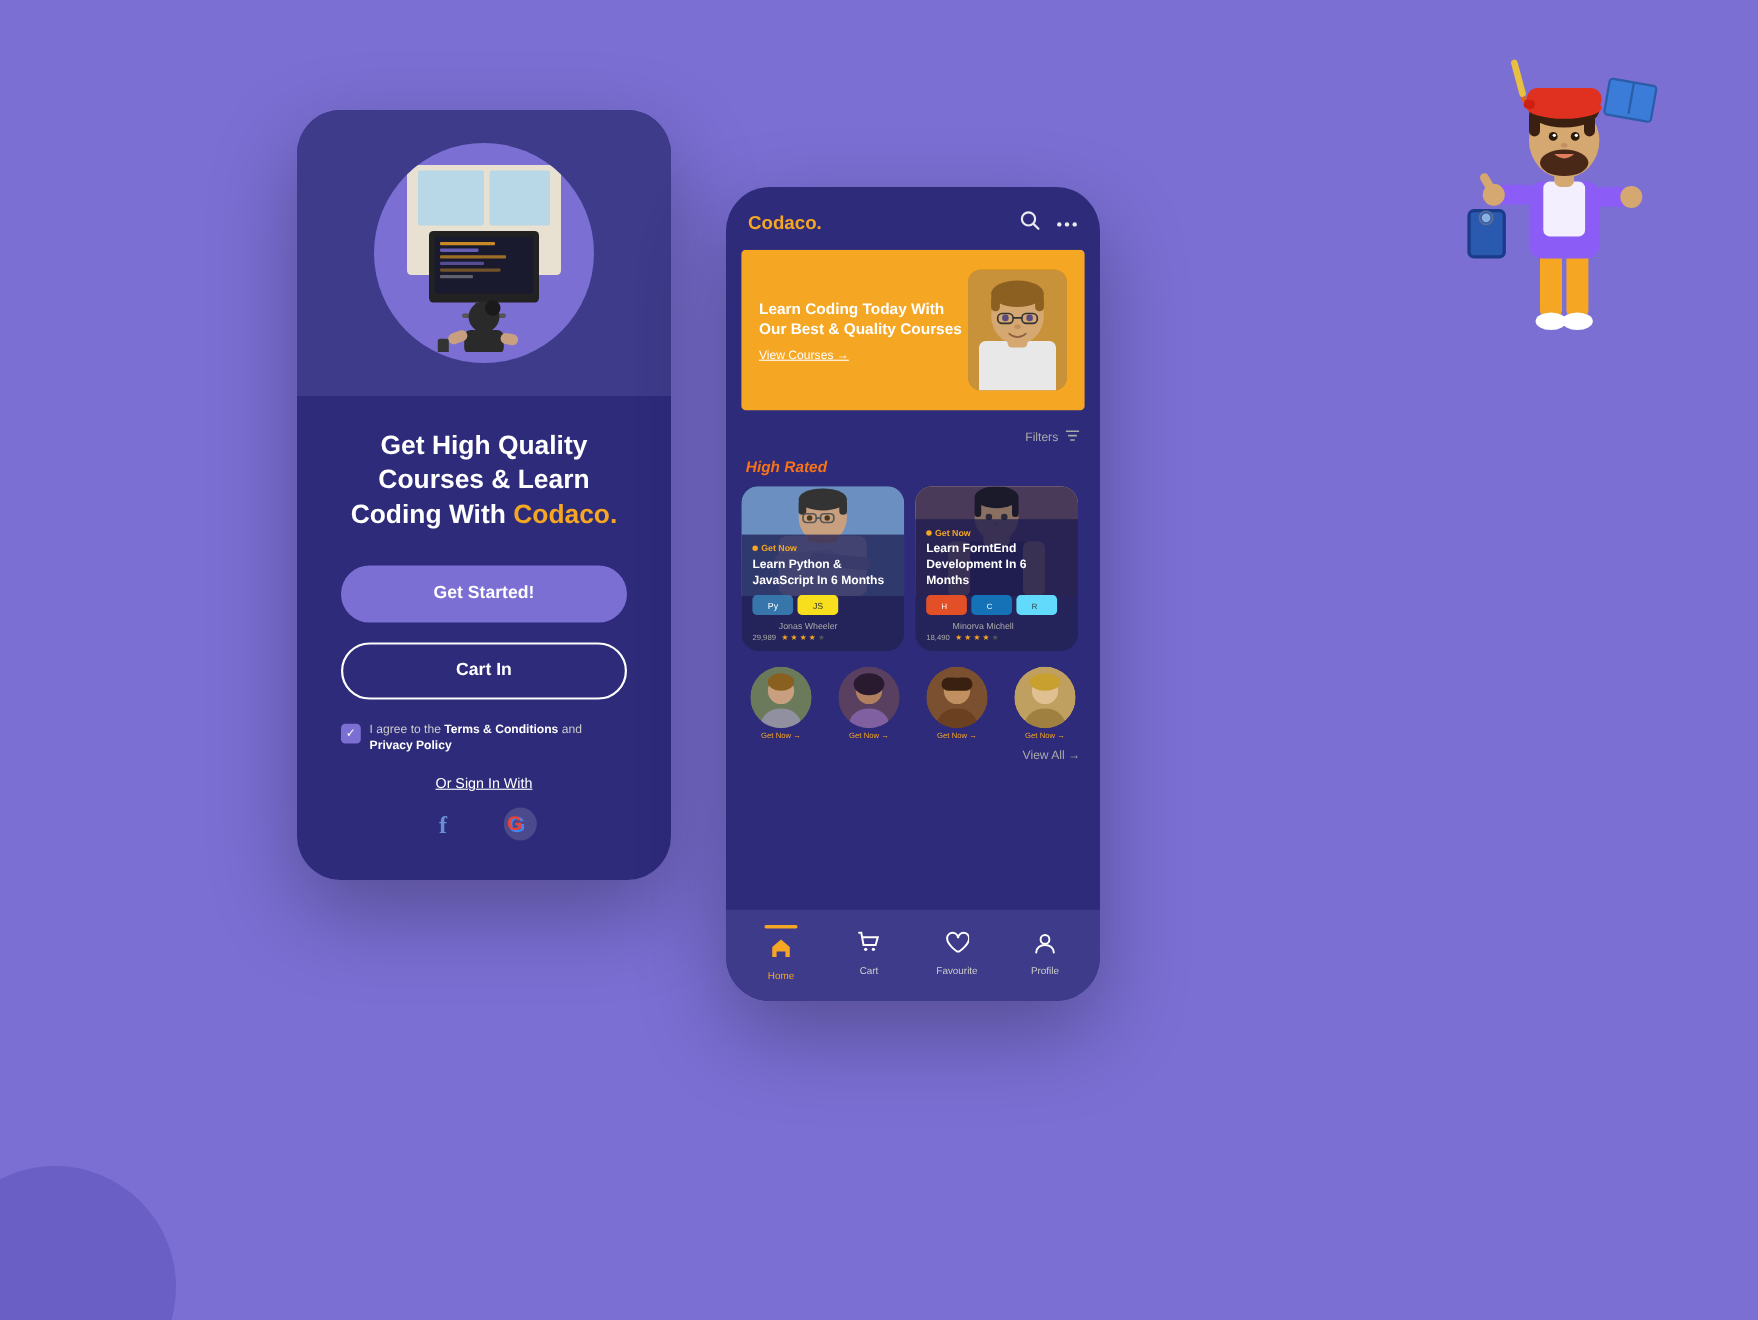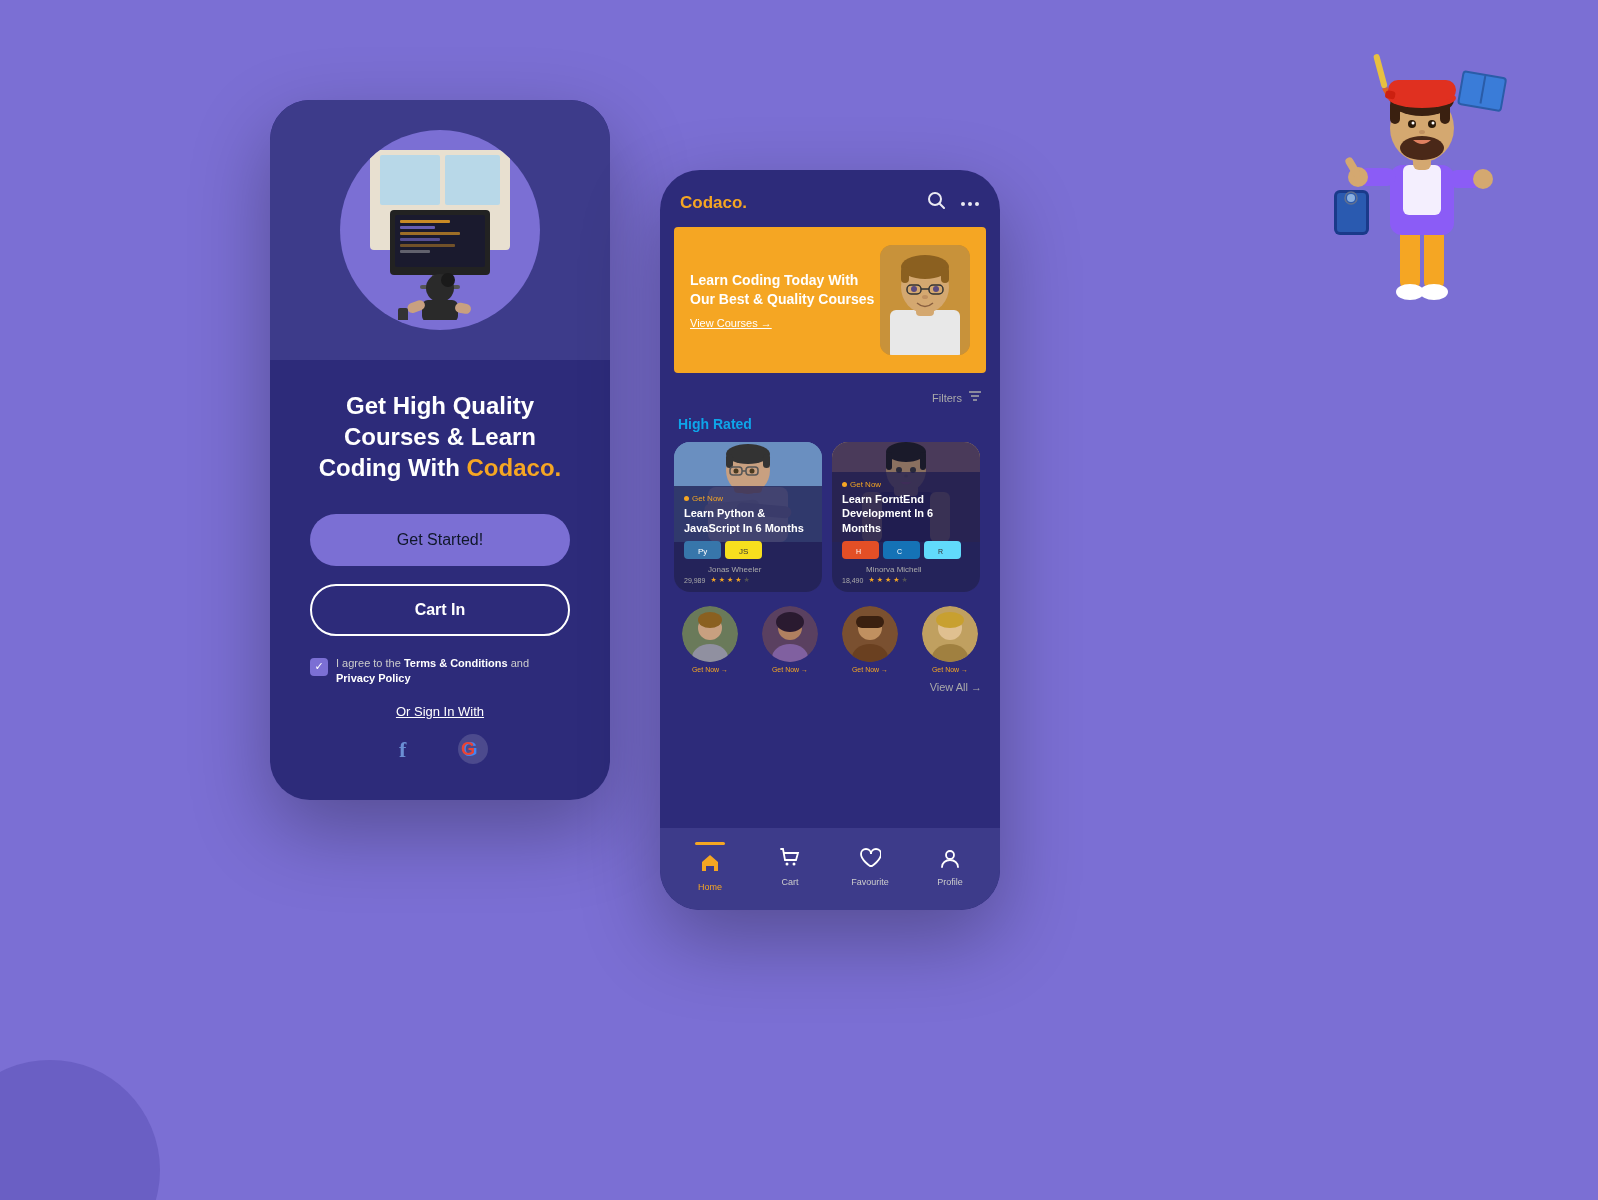--- a/index.html
+++ b/index.html
@@ -88,23 +88,23 @@
     .headline .brand {
       color: #F5A623;
     }
 
     .btn-primary {
       width: 260px;
       height: 52px;
       background: #7B6FD4;
       border: none;
       border-radius: 30px;
-      color: #0f172a;
+      color: #ffffff;
       font-size: 16px;
-      font-weight: 400;
+      font-weight: 700;
       cursor: pointer;
       margin-bottom: 18px;
     }
 
     .btn-secondary {
       width: 260px;
       height: 52px;
       background: transparent;
       border: 2px solid white;
       border-radius: 30px;
@@ -287,24 +287,25 @@
       font-size: 11px;
     }
 
     .filter-icon {
       color: #aaa;
       font-size: 13px;
     }
 
     
     .section-title {
-      color: #0ea5e9;
+      color: #f97316;
       font-size: 14px;
       font-weight: 700;
       padding: 4px 18px 10px;
+      font-style: italic;
     }
 
     
     .courses-row {
       display: flex;
       gap: 10px;
       padding: 0 14px 14px;
       overflow-x: hidden;
     }
 
@@ -327,20 +328,21 @@
       background: rgba(30,28,80,0.75);
     }
 
     .get-now-badge {
       font-size: 8px;
       color: #F5A623;
       margin-bottom: 3px;
       display: flex;
       align-items: center;
       gap: 3px;
+      font-weight: bold;
     }
 
     .get-now-dot {
       width: 5px;
       height: 5px;
       border-radius: 50%;
       background: #F5A623;
     }
 
     .course-title {

